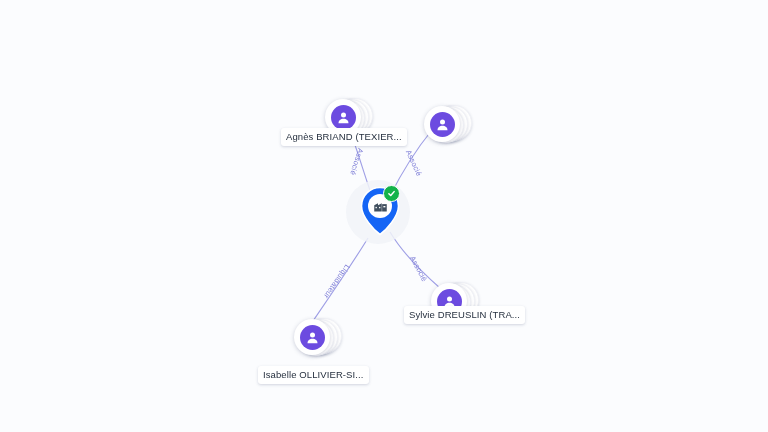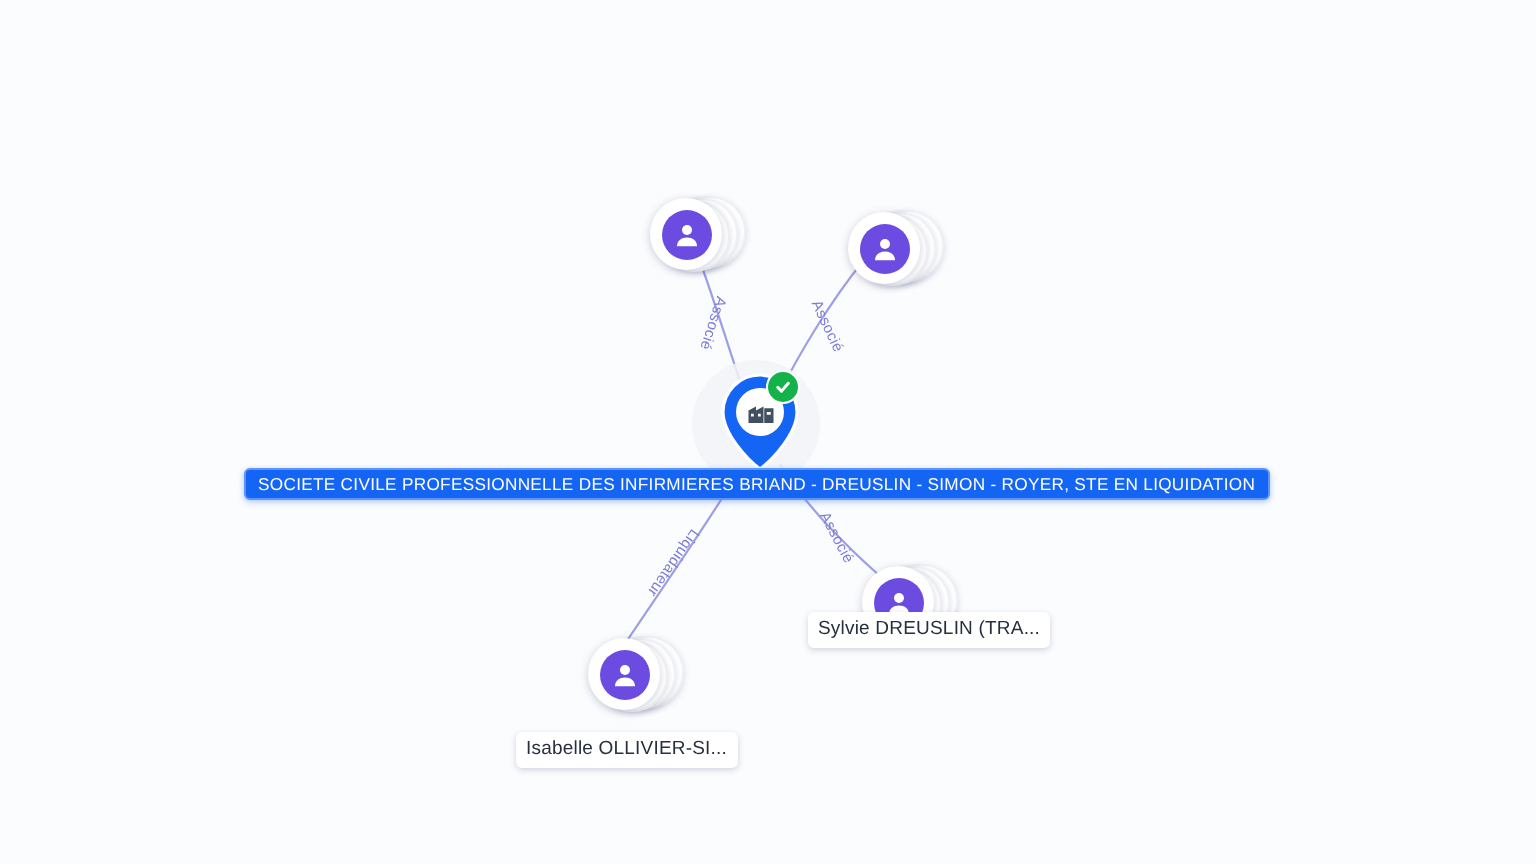--- a/index.html
+++ b/index.html
@@ -193,20 +193,21 @@
     <div class="stack-card c1"></div>
     <div class="node-face">
       <div class="avatar-circle">
         <svg width="15" height="15" viewBox="0 0 24 24" fill="#ffffff">
           <circle cx="12" cy="8" r="4"></circle>
           <path d="M4 21c0-4.4 3.6-7 8-7s8 2.6 8 7z"></path>
         </svg>
       </div>
     </div>
   </div>
+  <div class="node-label" style="left:281px; top:128px;">Agnès BRIAND (TEXIER...</div>
 
   <div class="person-node" style="left:424px; top:102px;">
     <div class="stack-card c3"></div>
     <div class="stack-card c2"></div>
     <div class="stack-card c1"></div>
     <div class="node-face">
       <div class="avatar-circle">
         <svg width="15" height="15" viewBox="0 0 24 24" fill="#ffffff">
           <circle cx="12" cy="8" r="4"></circle>
           <path d="M4 21c0-4.4 3.6-7 8-7s8 2.6 8 7z"></path>
@@ -260,15 +261,14 @@
         <rect x="16.6" y="11.2" width="3.2" height="2.2" fill="#ffffff"></rect>
       </svg>
     </div>
     <div class="verified-badge">
       <svg width="9" height="9" viewBox="0 0 24 24" fill="none" stroke="#ffffff" stroke-width="4" stroke-linecap="round" stroke-linejoin="round">
         <path d="M5 12.5 L10 17.5 L19 7"></path>
       </svg>
     </div>
   </div>
 
-  <div id="company-label">SOCIETE CIVILE PROFESSIONNELLE DES INFIRMIERES BRIAND - DREUSLIN - SIMON - ROYER, STE EN LIQUIDATION</div>
 
 </div>
 
 </body></html>

